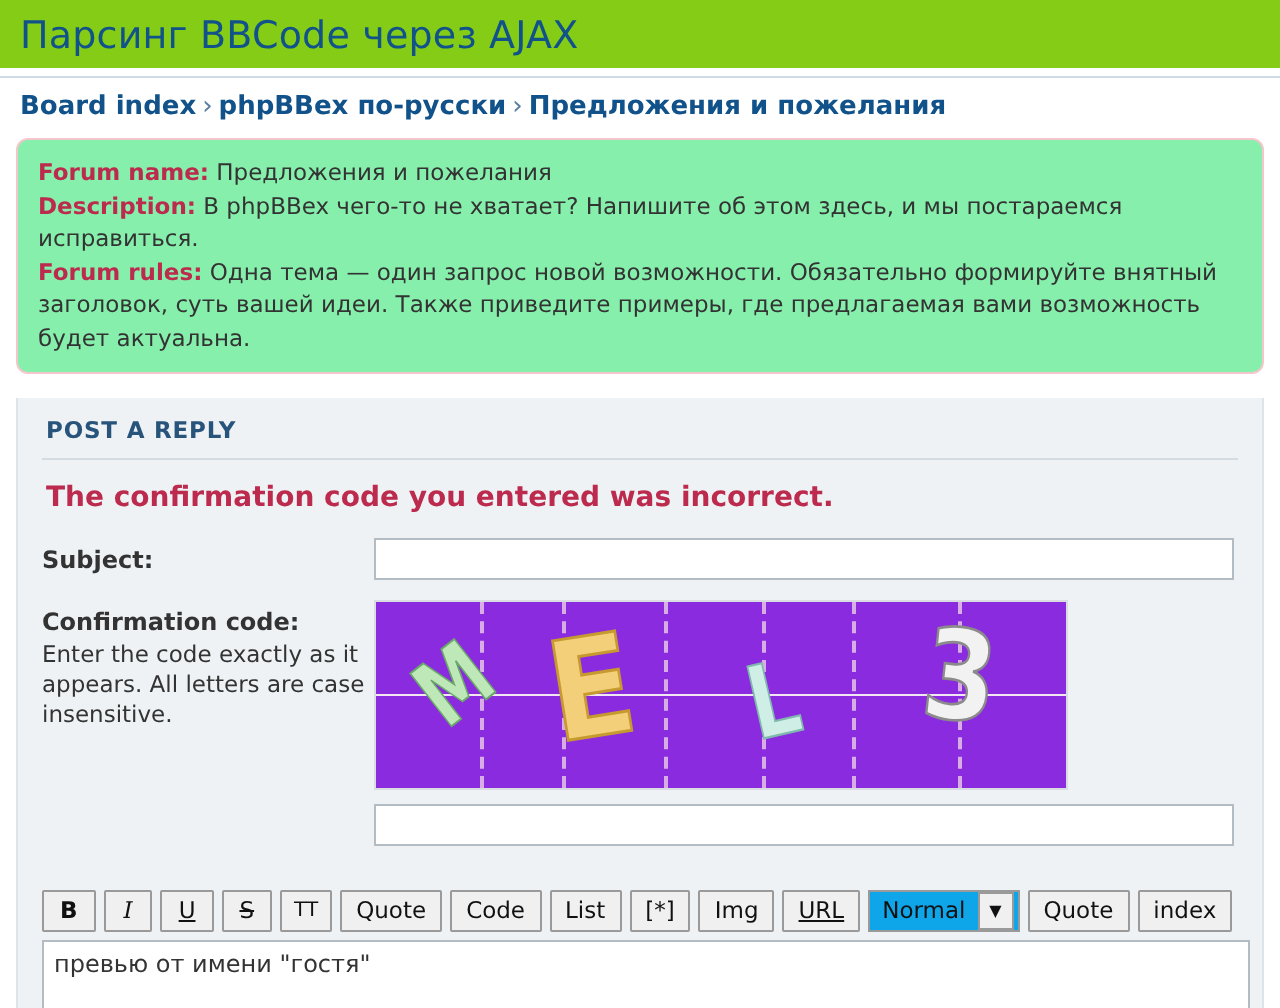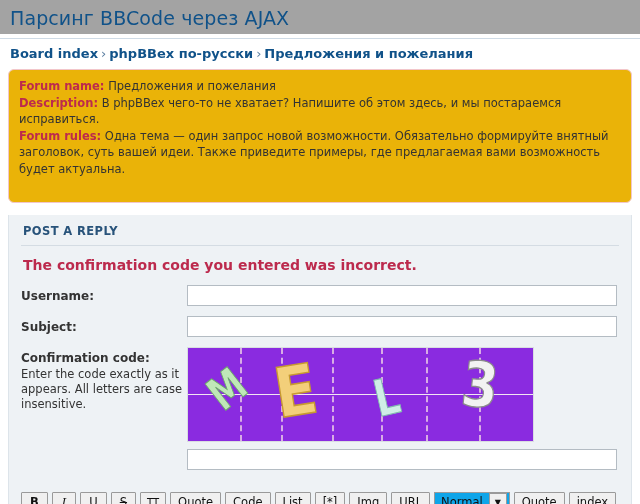--- a/index.html
+++ b/index.html
@@ -18,21 +18,21 @@
   .page {
     width: 640px;
     height: 504px;
     position: relative;
     background: #ffffff;
   }
 
   
   .site-header {
     padding: 6px 10px 4px 10px;
-    background: #a3a3a3;
+    background: #84cc16;
   }
   .site-title {
     font-size: 19px;
     font-weight: normal;
     color: #105289;
     letter-spacing: 0.1px;
     line-height: 24px;
     margin: 0;
   }
   .header-rule {
@@ -60,24 +60,24 @@
     padding: 0 3px;
   }
   .breadcrumb .crumb-plain {
     color: #105289;
     font-weight: bold;
   }
 
   
   .rules-box {
     margin: 0 8px 0 8px;
-    background: #eab308;
+    background: #86efac;
     border: 1px solid #f2c6ca;
     border-radius: 6px;
-    padding: 8px 10px 25px 10px;
+    padding: 8px 10px 9px 10px;
     color: #333333;
     font-size: 11.5px;
     line-height: 16.5px;
   }
   .rules-box b {
     color: #bc2a4d;
     font-weight: bold;
   }
 
   
@@ -315,26 +315,20 @@
     </div>
   </div>
 
   <div class="panel">
     <div class="panel-inner">
 
       <div class="panel-title">POST A REPLY</div>
 
       <div class="error-msg">The confirmation code you entered was incorrect.</div>
 
-      <div class="form-row">
-        <div class="form-label">Username:</div>
-        <div class="form-field">
-          <input class="text-input" type="text" value="" style="">
-        </div>
-      </div>
 
       <div class="form-row">
         <div class="form-label">Subject:</div>
         <div class="form-field">
           <input class="text-input" type="text" value="" style="">
         </div>
       </div>
 
       <div class="form-row">
         <div class="form-label">

